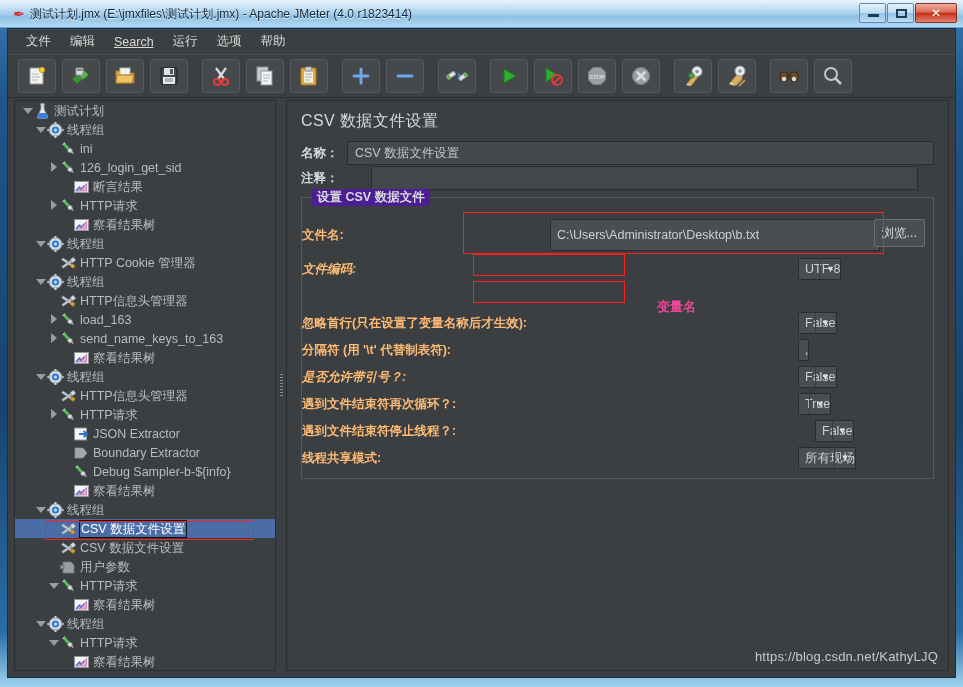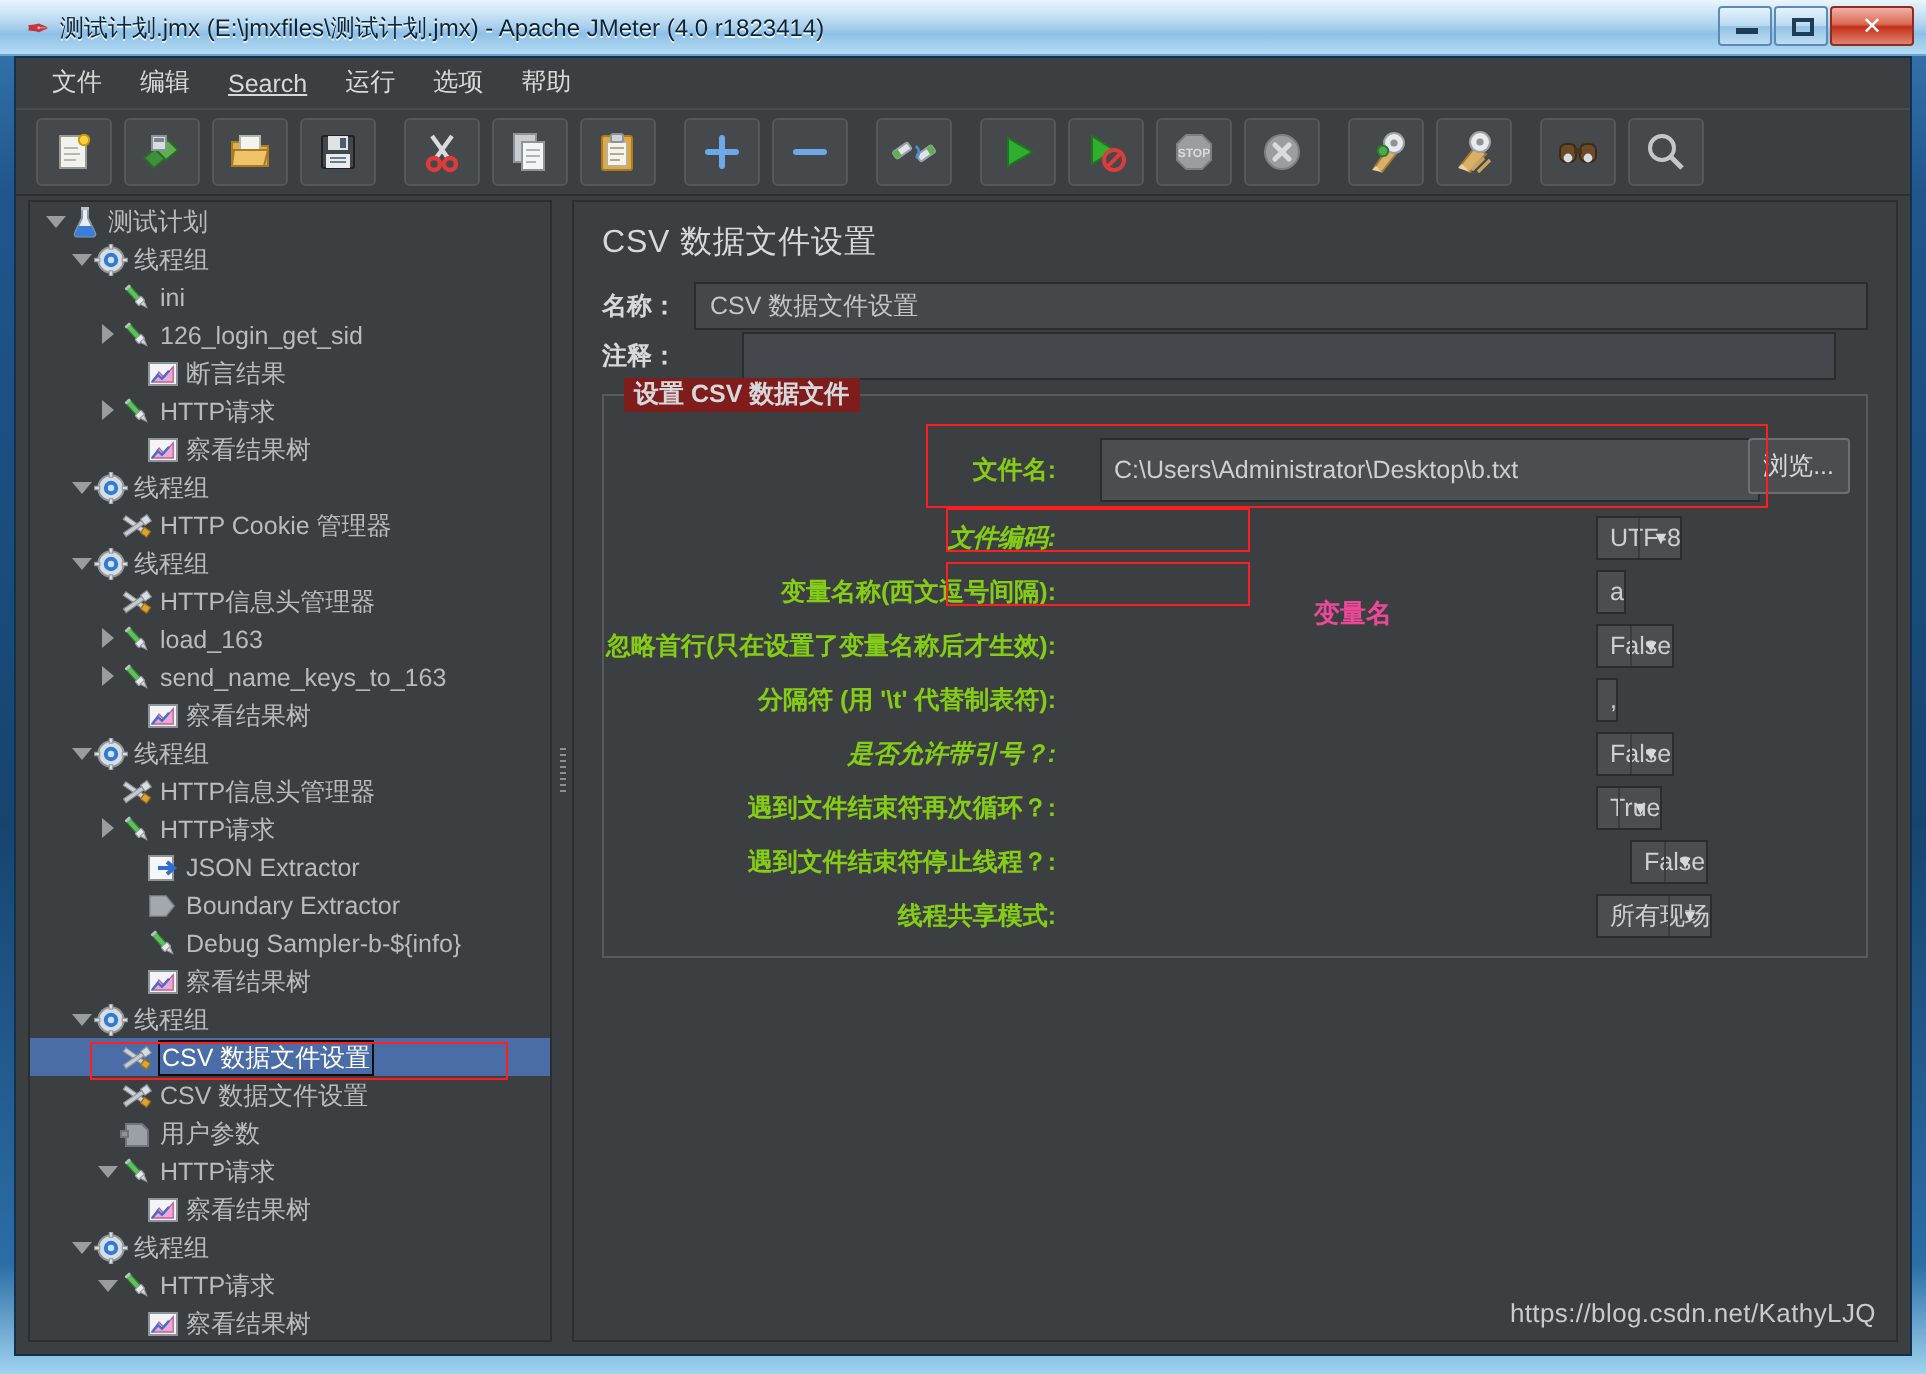--- a/index.html
+++ b/index.html
@@ -160,28 +160,28 @@
     font-size:12.5px;color:#c3c6c8;
   }
   .fbox.empty{background:#43464a;}
 
   
   .group{
     position:absolute;left:14px;top:196px;right:14px;height:280px;
     border:1px solid #575a5c;box-sizing:border-box;
   }
   .group-title{
-    position:absolute;left:10px;top:-9px;background:#7f1d1d;padding:0 5px;
+    position:absolute;left:10px;top:-9px;background:#4c1d95;padding:0 5px;
     font-size:12.5px;color:#d6d9db;font-weight:bold;white-space:nowrap;text-align:center;
   }
 
   .grow{position:absolute;left:0;right:0;height:26px;display:flex;align-items:center;}
   .glabel{
-    font-size:12.5px;color:#84cc16;font-weight:bold;text-align:right;
-    padding-right:22px;box-sizing:border-box;white-space:nowrap;
+    font-size:12.5px;color:#fdba74;font-weight:bold;text-align:left;
+    padding-right:6px;box-sizing:border-box;white-space:nowrap;
   }
   .gfield{
     height:22px;background:#4a4e50;border:1px solid #2a2c2e;box-sizing:border-box;
     display:flex;align-items:center;font-size:12.5px;color:#cdd0d2;
     padding-left:6px;position:relative;
   }
   .gfield.tall{height:32px;background:#4a4e50;}
   .gfield.combo{background:#4a4e50;}
   .combo-arrow{
     position:absolute;right:0;top:0;bottom:0;width:20px;
@@ -886,24 +886,20 @@
             </div>
 
             <div class="grow" style="top:58px;">
               <div class="glabel" style="width:248px;font-style:italic;">文件编码:</div>
               <div class="gfield combo" style="right:8px;left:248px;">
                 <span>UTF-8</span>
                 <span class="combo-arrow">▼</span>
               </div>
             </div>
 
-            <div class="grow" style="top:85px;">
-              <div class="glabel" style="width:248px;">变量名称(西文逗号间隔):</div>
-              <div class="gfield" style="right:8px;left:248px;">a</div>
-            </div>
 
             <div class="grow" style="top:112px;">
               <div class="glabel" style="width:248px;">忽略首行(只在设置了变量名称后才生效):</div>
               <div class="gfield combo" style="right:8px;left:248px;">
                 <span>False</span>
                 <span class="combo-arrow">▼</span>
               </div>
             </div>
 
             <div class="grow" style="top:139px;">

